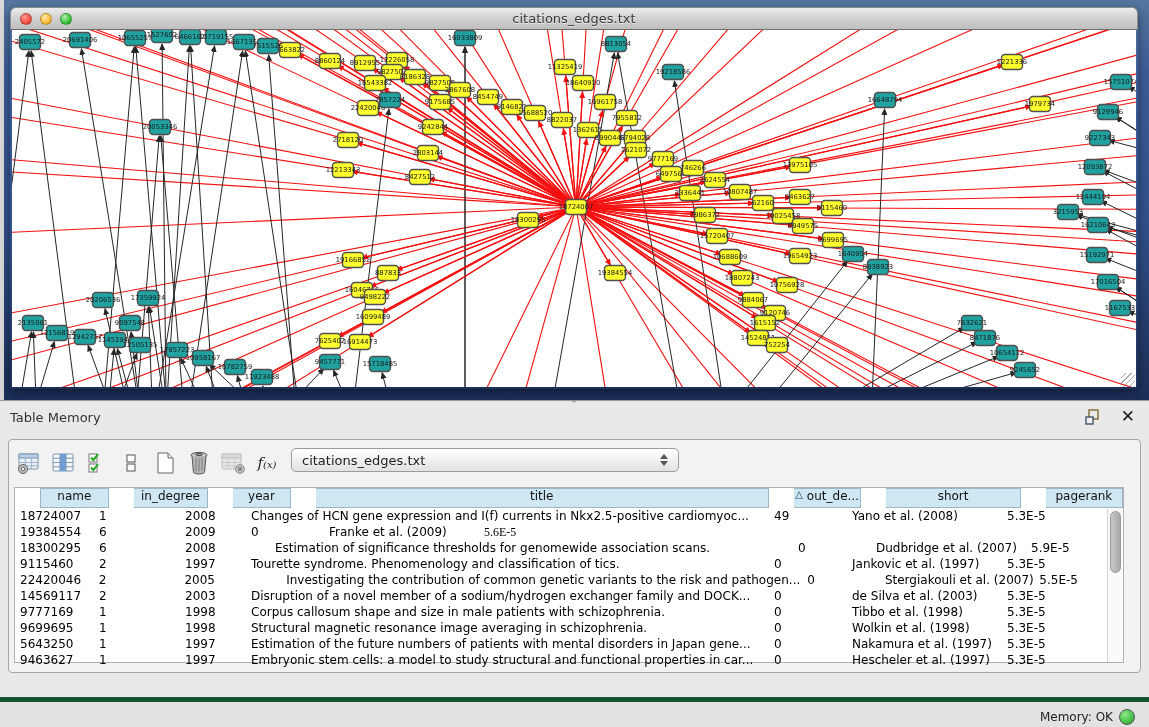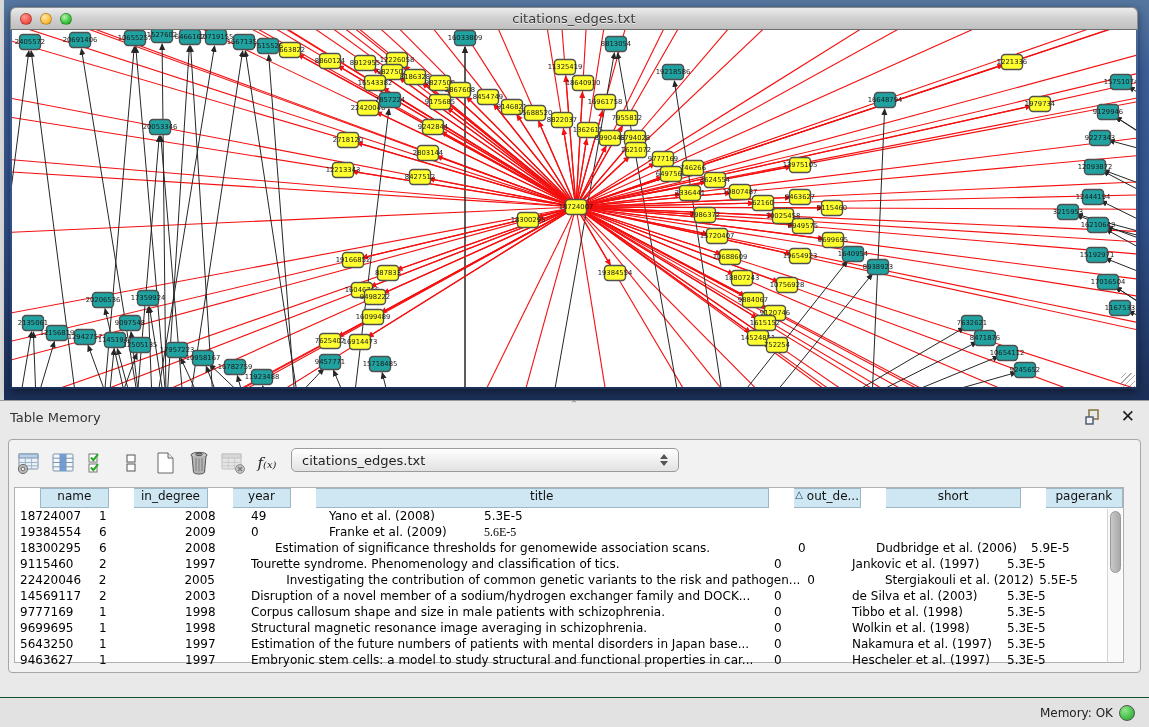--- a/index.html
+++ b/index.html
@@ -66,21 +66,21 @@
 
   .tabbar { position:absolute; left:0; top:274px; width:100%; height:23px; display:flex; justify-content:center; }
   .seg { display:flex; height:21px; border:1px solid #9a9a9a; border-radius:6px; overflow:hidden;
          background:#fff; box-shadow:0 1px 0 rgba(255,255,255,.7); }
   .seg .tab { padding:0 16px; font-size:13px; display:flex; align-items:center; color:#1a1a1a; cursor:pointer;
               background:linear-gradient(180deg,#ffffff,#f1f1f1); border-left:1px solid #b5b5b5; }
   .seg .tab:first-child { border-left:none; }
   .seg .tab.sel { background:linear-gradient(180deg,#8c8c8c,#6e6e6e); color:#e8e8e8; text-shadow:0 -1px 0 rgba(0,0,0,.3); }
 
   .statusbar { position:absolute; left:0; top:697px; width:1149px; height:30px; background:#e2e2e2;
-               border-top:1px solid #14532d; }
+               border-top:5px solid #14532d; }
   .memory { position:absolute; right:14px; top:0; height:30px; display:flex; align-items:center; gap:6px; }
   .memory .mlabel { font-size:12px; color:#222; }
   .memdot { width:16px; height:16px; border-radius:50%; cursor:pointer;
             background:radial-gradient(circle at 35% 30%,#8fe887,#44c04a 60%,#2e9e35); border:1px solid #555; }
 </style>
 </head>
 <body>
 
 <div id="stage">
 
@@ -853,57 +853,58 @@
             </div>
             <div class="th" style="width: 89px;">
               <span>pagerank</span>
             </div>
           </div>
         <div class="tbody" id="tbody">
             <div class="tr">
               <div class="td" style="width: 79px;">18724007</div>
               <div class="td" style="width: 86px;">1</div>
               <div class="td" style="width: 66px;">2008</div>
+              <div class="td" style="width: 523px;">Changes of HCN gene expression and I(f) currents in Nkx2.5-positive cardiomyoc...</div>
               <div class="td" style="width: 78px;">49</div>
               <div class="td" style="width: 155px;">Yano et al. (2008)</div>
               <div class="td" style="width: 89px;">5.3E-5</div>
             </div>
             <div class="tr">
               <div class="td" style="width: 79px;">19384554</div>
               <div class="td" style="width: 86px;">6</div>
               <div class="td" style="width: 66px;">2009</div>
               <div class="td" style="width: 78px;">0</div>
               <div class="td" style="width: 155px;">Franke et al. (2009)</div>
               <div class="td" style="width: 89px; font-family: Liberation Serif, serif;">5.6E-5</div>
             </div>
             <div class="tr">
               <div class="td" style="width: 79px;">18300295</div>
               <div class="td" style="width: 86px;">6</div>
               <div class="td" style="width: 66px;">2008</div>
               <div class="td" style="width: 523px; margin-left: 24px;">Estimation of significance thresholds for genomewide association scans.</div>
               <div class="td" style="width: 78px;">0</div>
-              <div class="td" style="width: 155px;">Dudbridge et al. (2006)</div>
+              <div class="td" style="width: 155px;">Dudbridge et al. (2007)</div>
               <div class="td" style="width: 89px;">5.9E-5</div>
             </div>
             <div class="tr">
               <div class="td" style="width: 79px;">9115460</div>
               <div class="td" style="width: 86px;">2</div>
               <div class="td" style="width: 66px;">1997</div>
               <div class="td" style="width: 523px;">Tourette syndrome. Phenomenology and classification of tics.</div>
               <div class="td" style="width: 78px;">0</div>
               <div class="td" style="width: 155px;">Jankovic et al. (1997)</div>
               <div class="td" style="width: 89px;">5.3E-5</div>
             </div>
             <div class="tr">
               <div class="td" style="width: 79px;">22420046</div>
               <div class="td" style="width: 86px;">2</div>
               <div class="td" style="width: 66px;">2005</div>
               <div class="td" style="width: 523px; margin-left: 36px;">Investigating the contribution of common genetic variants to the risk and pathogen...</div>
               <div class="td" style="width: 78px;">0</div>
-              <div class="td" style="width: 155px;">Stergiakouli et al. (2012)</div>
+              <div class="td" style="width: 155px;">Stergiakouli et al. (2007)</div>
               <div class="td" style="width: 89px;">5.5E-5</div>
             </div>
             <div class="tr">
               <div class="td" style="width: 79px;">14569117</div>
               <div class="td" style="width: 86px;">2</div>
               <div class="td" style="width: 66px;">2003</div>
               <div class="td" style="width: 523px;">Disruption of a novel member of a sodium/hydrogen exchanger family and DOCK...</div>
               <div class="td" style="width: 78px;">0</div>
               <div class="td" style="width: 155px;">de Silva et al. (2003)</div>
               <div class="td" style="width: 89px;">5.3E-5</div>
@@ -923,21 +924,21 @@
               <div class="td" style="width: 66px;">1998</div>
               <div class="td" style="width: 523px;">Structural magnetic resonance image averaging in schizophrenia.</div>
               <div class="td" style="width: 78px;">0</div>
               <div class="td" style="width: 155px;">Wolkin et al. (1998)</div>
               <div class="td" style="width: 89px;">5.3E-5</div>
             </div>
             <div class="tr">
               <div class="td" style="width: 79px;">5643250</div>
               <div class="td" style="width: 86px;">1</div>
               <div class="td" style="width: 66px;">1997</div>
-              <div class="td" style="width: 523px;">Estimation of the future numbers of patients with mental disorders in Japan base...</div>
+              <div class="td" style="width: 523px;">Estimation of the future numbers of patients with mental disorders in Japan gene...</div>
               <div class="td" style="width: 78px;">0</div>
               <div class="td" style="width: 155px;">Nakamura et al. (1997)</div>
               <div class="td" style="width: 89px;">5.3E-5</div>
             </div>
             <div class="tr">
               <div class="td" style="width: 79px;">9463627</div>
               <div class="td" style="width: 86px;">1</div>
               <div class="td" style="width: 66px;">1997</div>
               <div class="td" style="width: 523px;">Embryonic stem cells: a model to study structural and functional properties in car...</div>
               <div class="td" style="width: 78px;">0</div>

